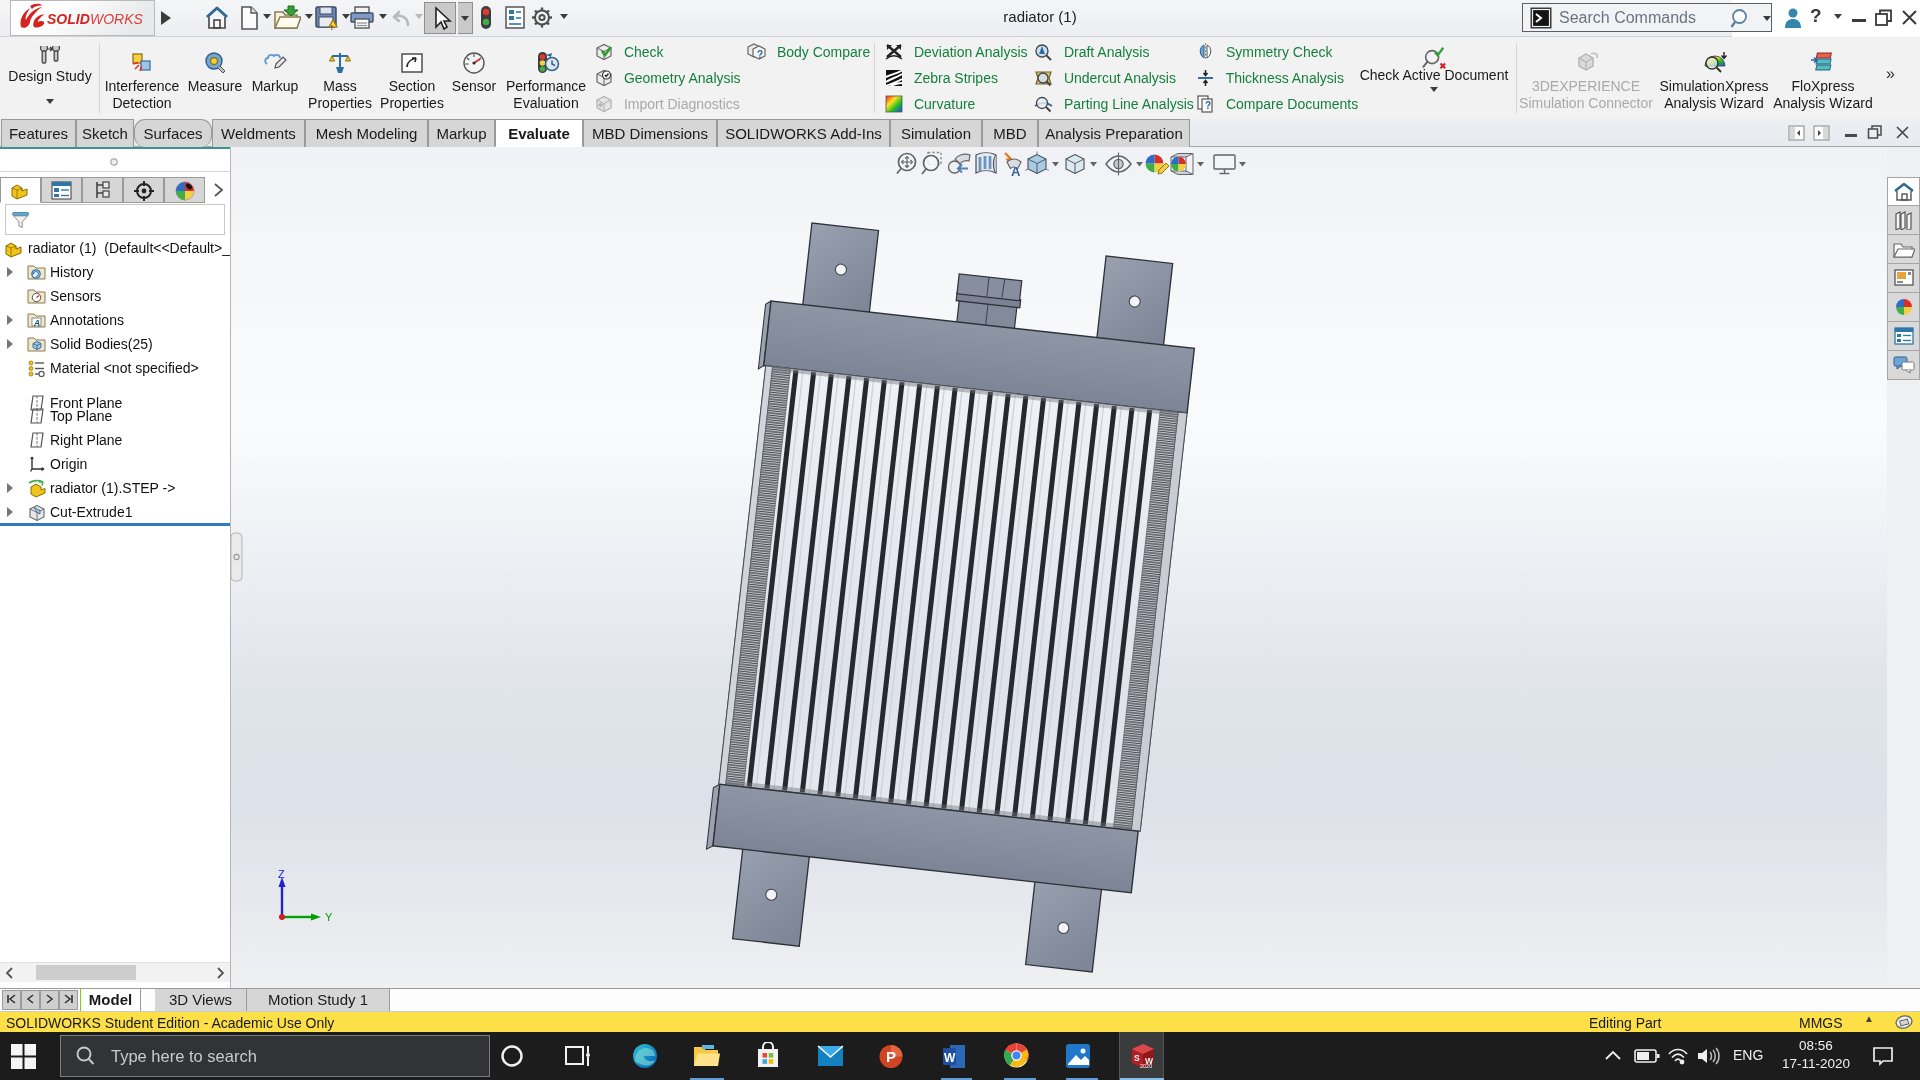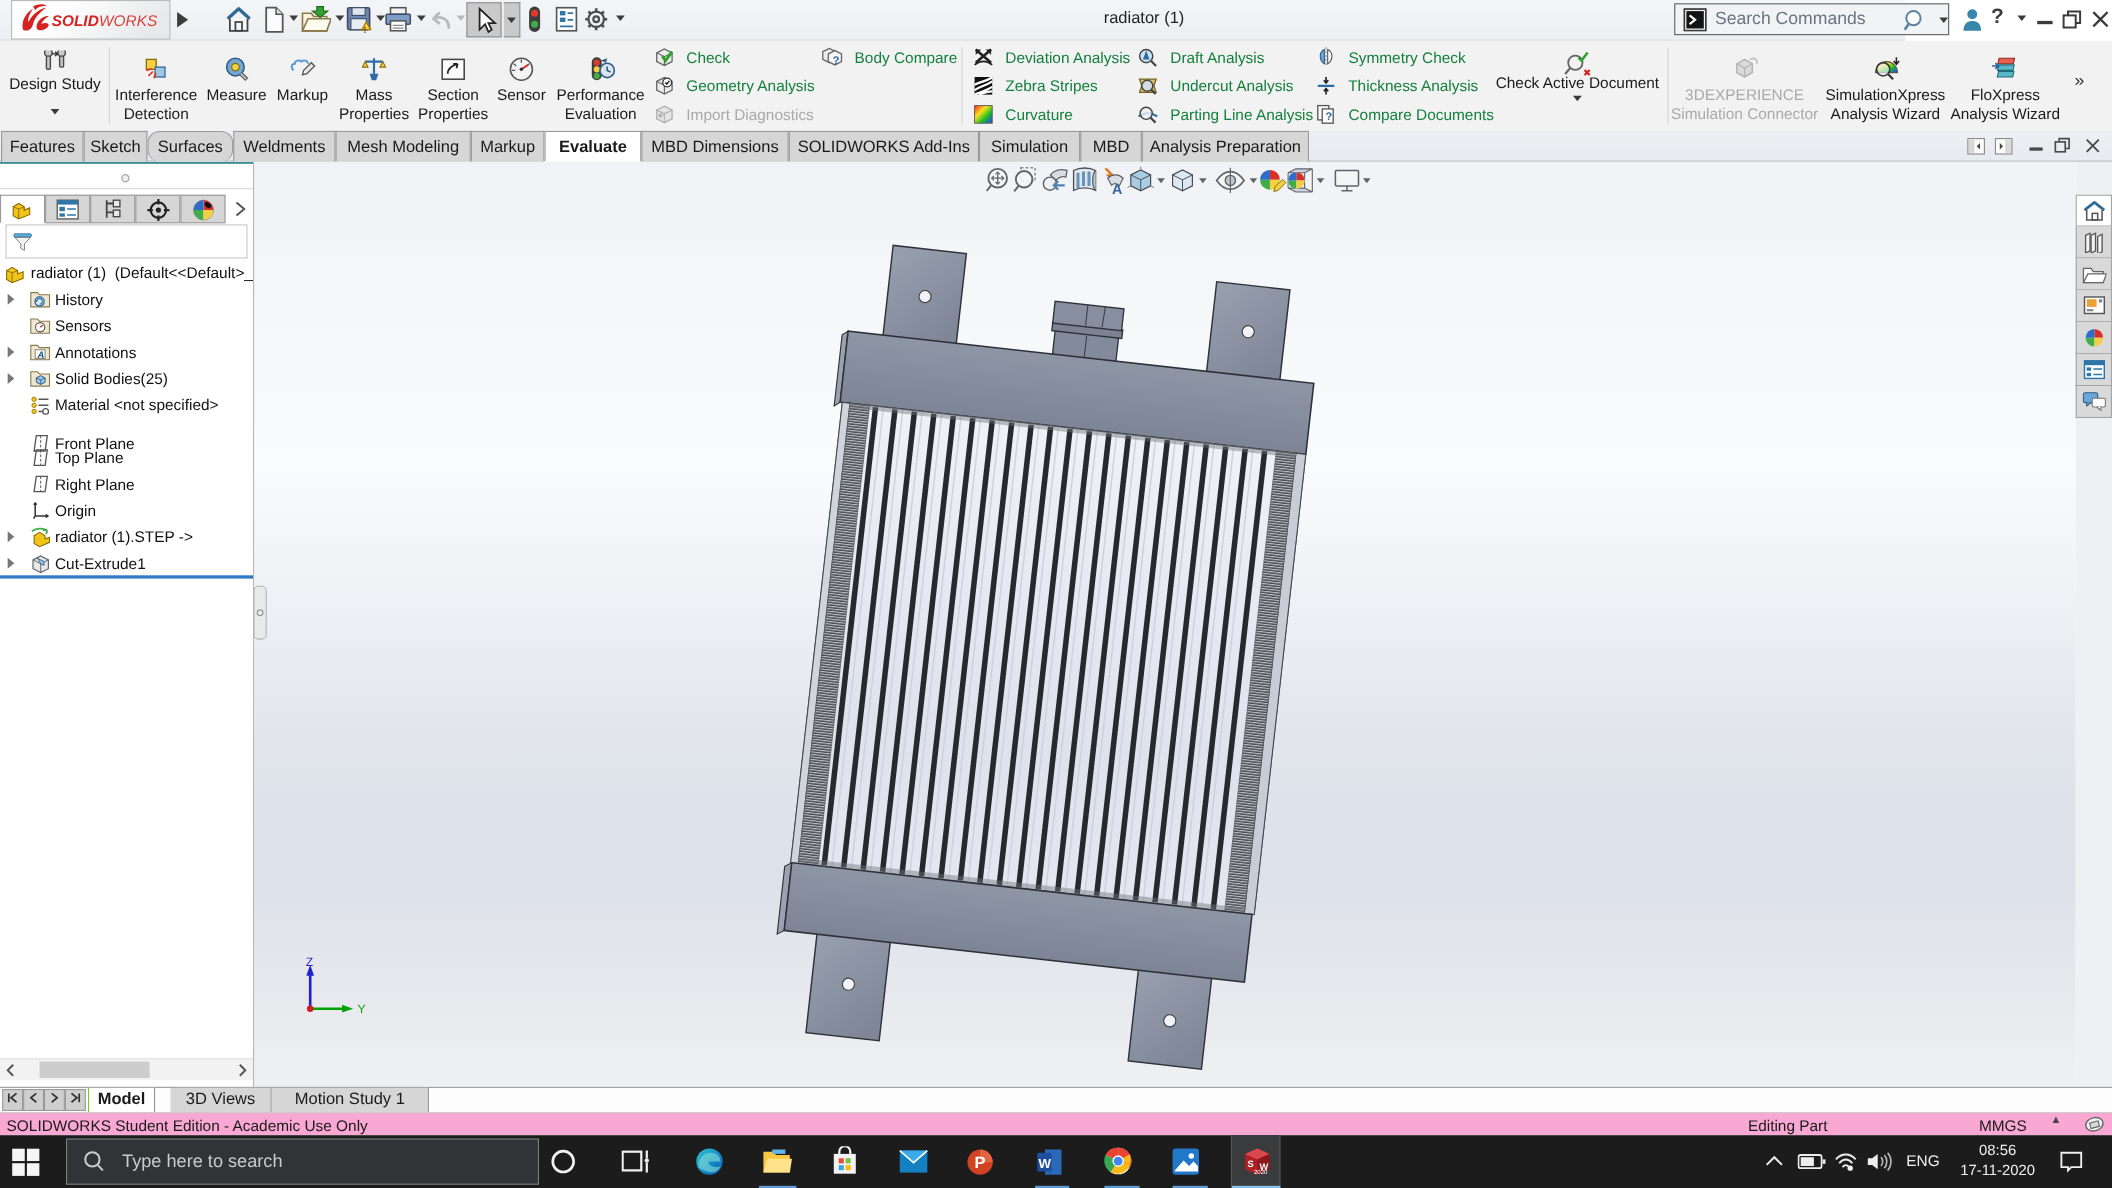--- a/index.html
+++ b/index.html
@@ -57,21 +57,21 @@
 
   
   #bottomtabs { position:absolute; left:0; top:988px; width:1920px; height:23px; background:#fdfdfd; border-top:1px solid #9a9a9a; }
   .btab { position:absolute; top:0; height:22px; background:#d6d6d6; border-right:1px solid #9a9a9a;
     font-size:15px; color:#1a1a1a; text-align:center; line-height:22px; }
   .btab.active { background:#ffffff; font-weight:bold; }
   .vcr { position:absolute; top:1px; width:19px; height:20px; background:#cfcfcf; border:1px solid #9a9a9a; color:#333;
     font-size:10px; text-align:center; line-height:19px; }
 
   
-  #statusbar { position:absolute; left:0; top:1011px; width:1920px; height:21px; background:#f9a8d4; border-top:1px solid #cccccc;
+  #statusbar { position:absolute; left:0; top:1011px; width:1920px; height:21px; background:#fde047; border-top:1px solid #cccccc;
     font-size:14px; color:#1a1a1a; }
 
   
   #taskbar { position:absolute; left:0; top:1032px; width:1920px; height:48px; background:#1c1c1c; }
   #tb-search { position:absolute; left:60px; top:3px; width:430px; height:42px; background:#323336; border:1px solid #7a7c7e;
     color:#c9cbcd; font-size:16.5px; line-height:40px; }
   .tb-under { position:absolute; top:46px; height:2px; background:#5f9bd5; }
 </style>
 </head>
 <body>

